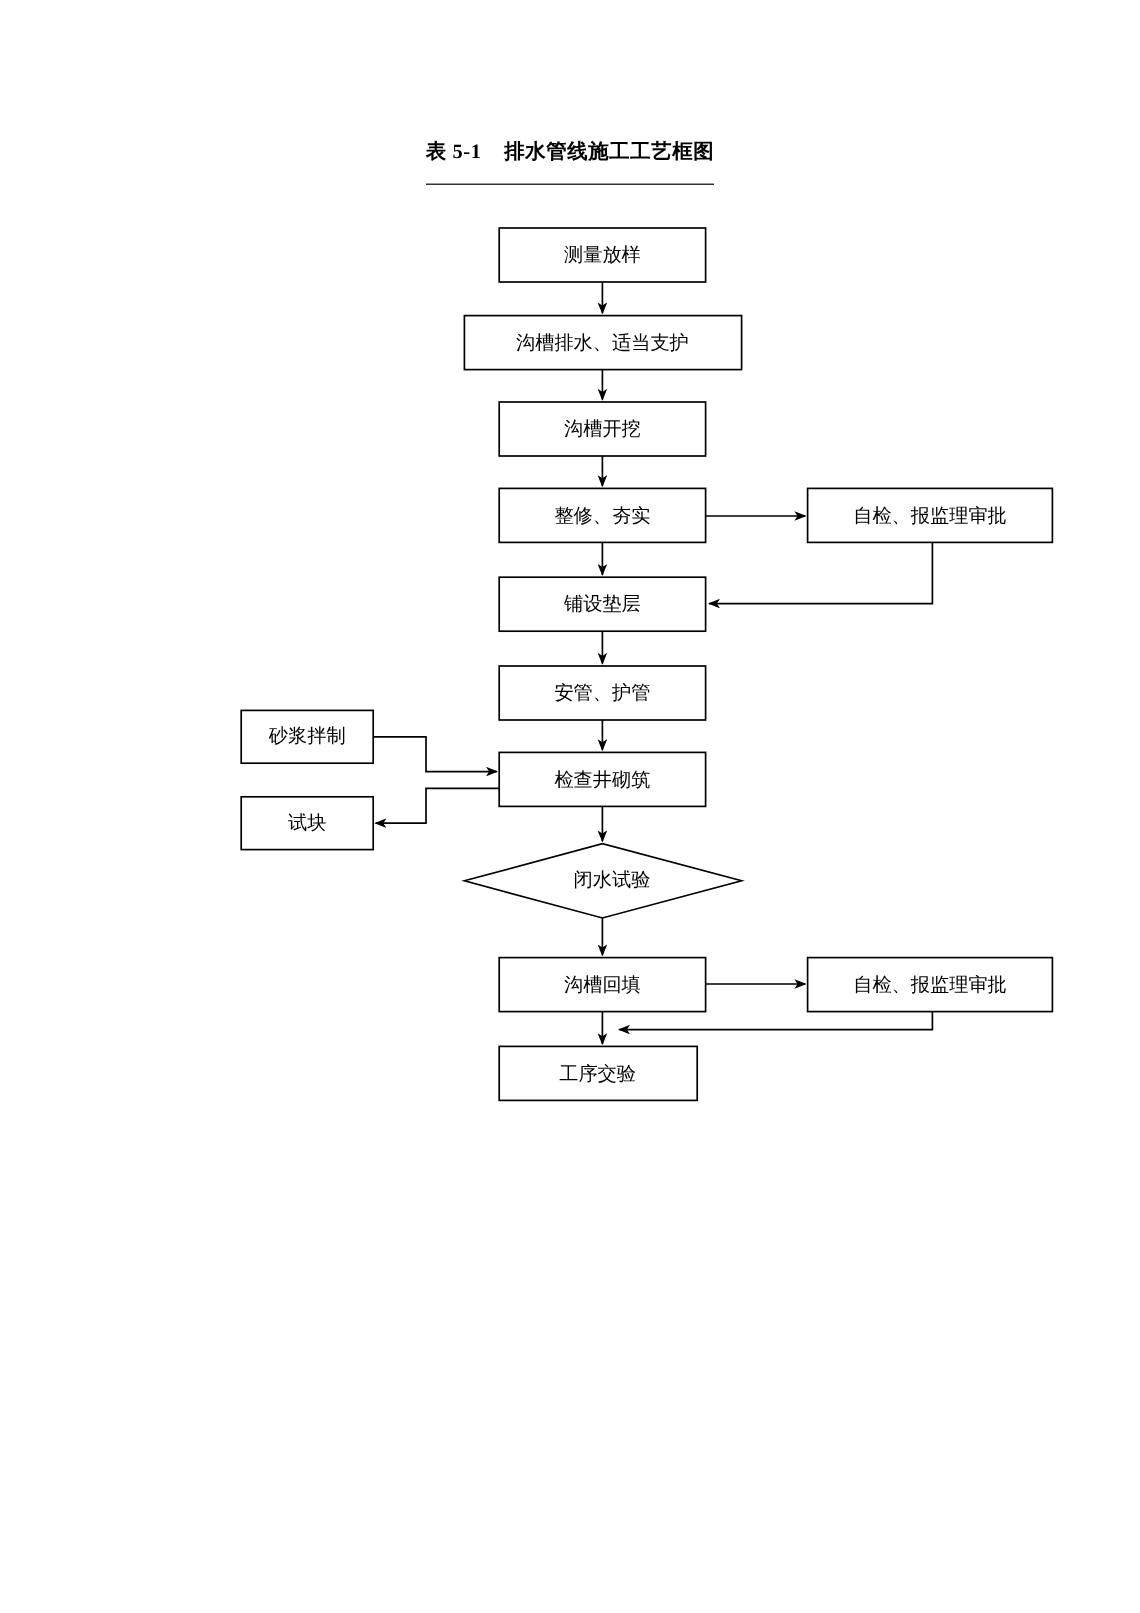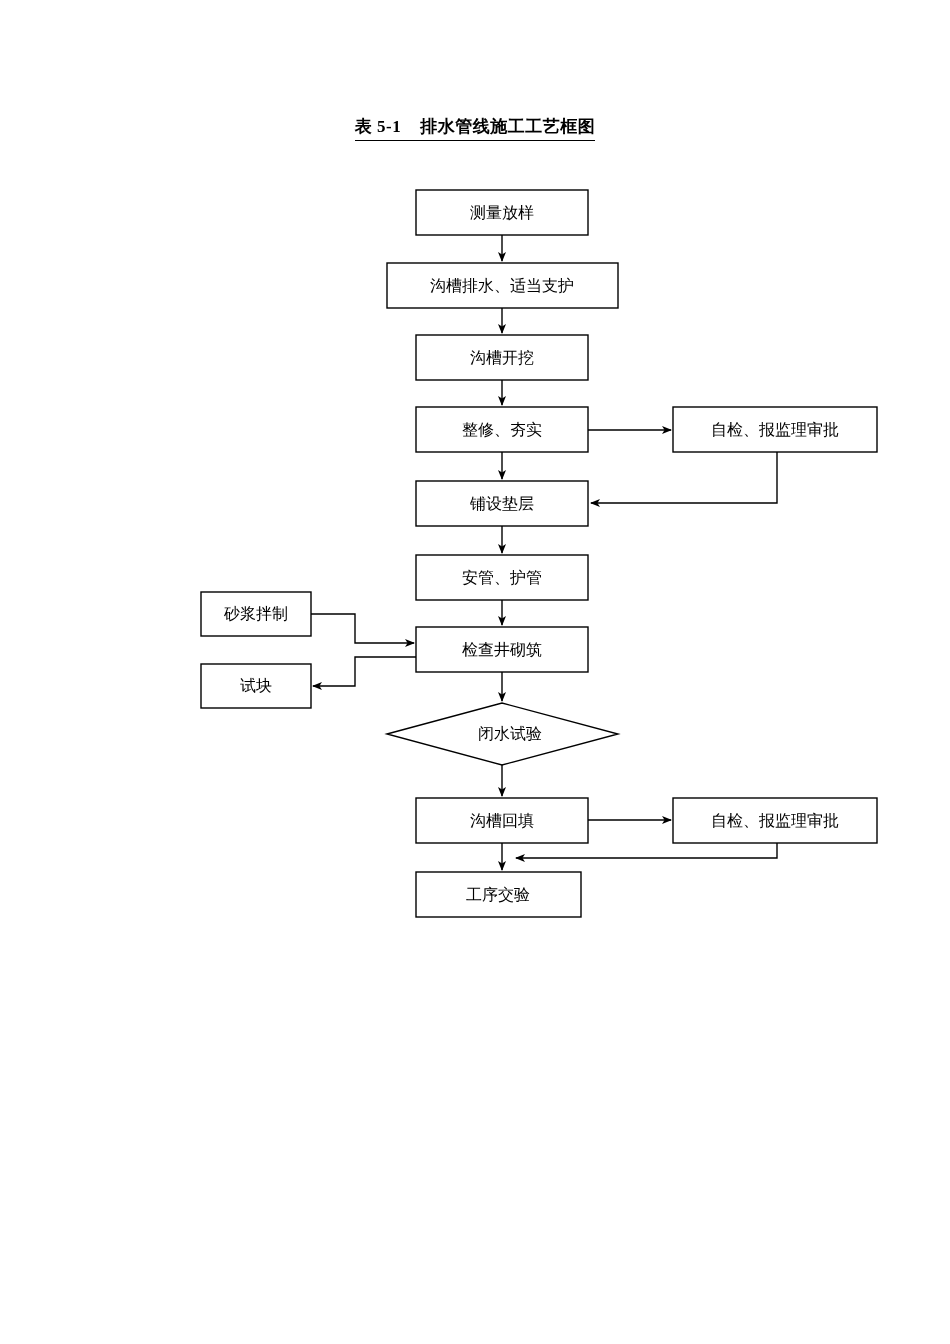--- a/index.html
+++ b/index.html
@@ -27,21 +27,21 @@
     top: 115px;
     width: 950px;
     text-align: center;
     font-size: 17px;
     font-weight: bold;
     letter-spacing: 0.5px;
     white-space: pre;
   }
   #doc-title .tl-underline {
     border-bottom: 1.4px solid #000;
-    padding-bottom: 2px;
+    padding-bottom: 15px;
     display: inline-block;
   }
   #flow-svg {
     position: absolute;
     left: 0;
     top: 0;
   }
   .node-label {
     font-family: "Liberation Serif", "DejaVu Serif", serif;
     font-size: 16px;

